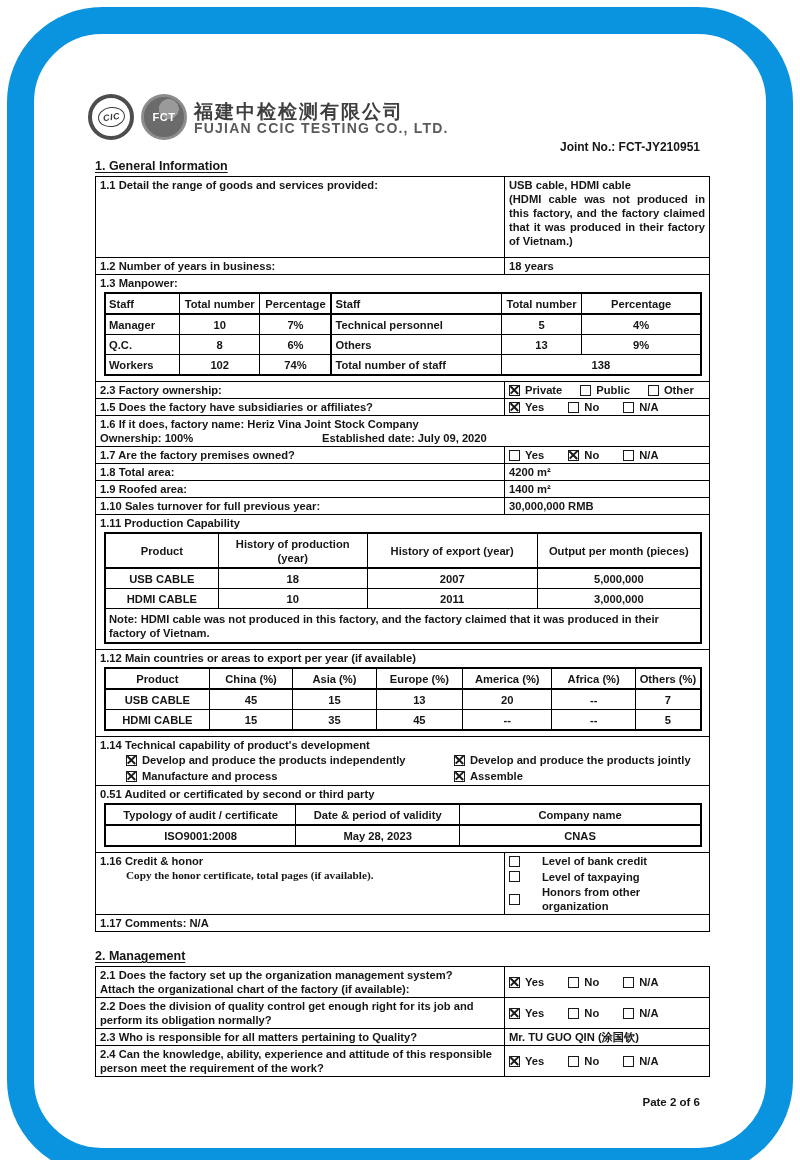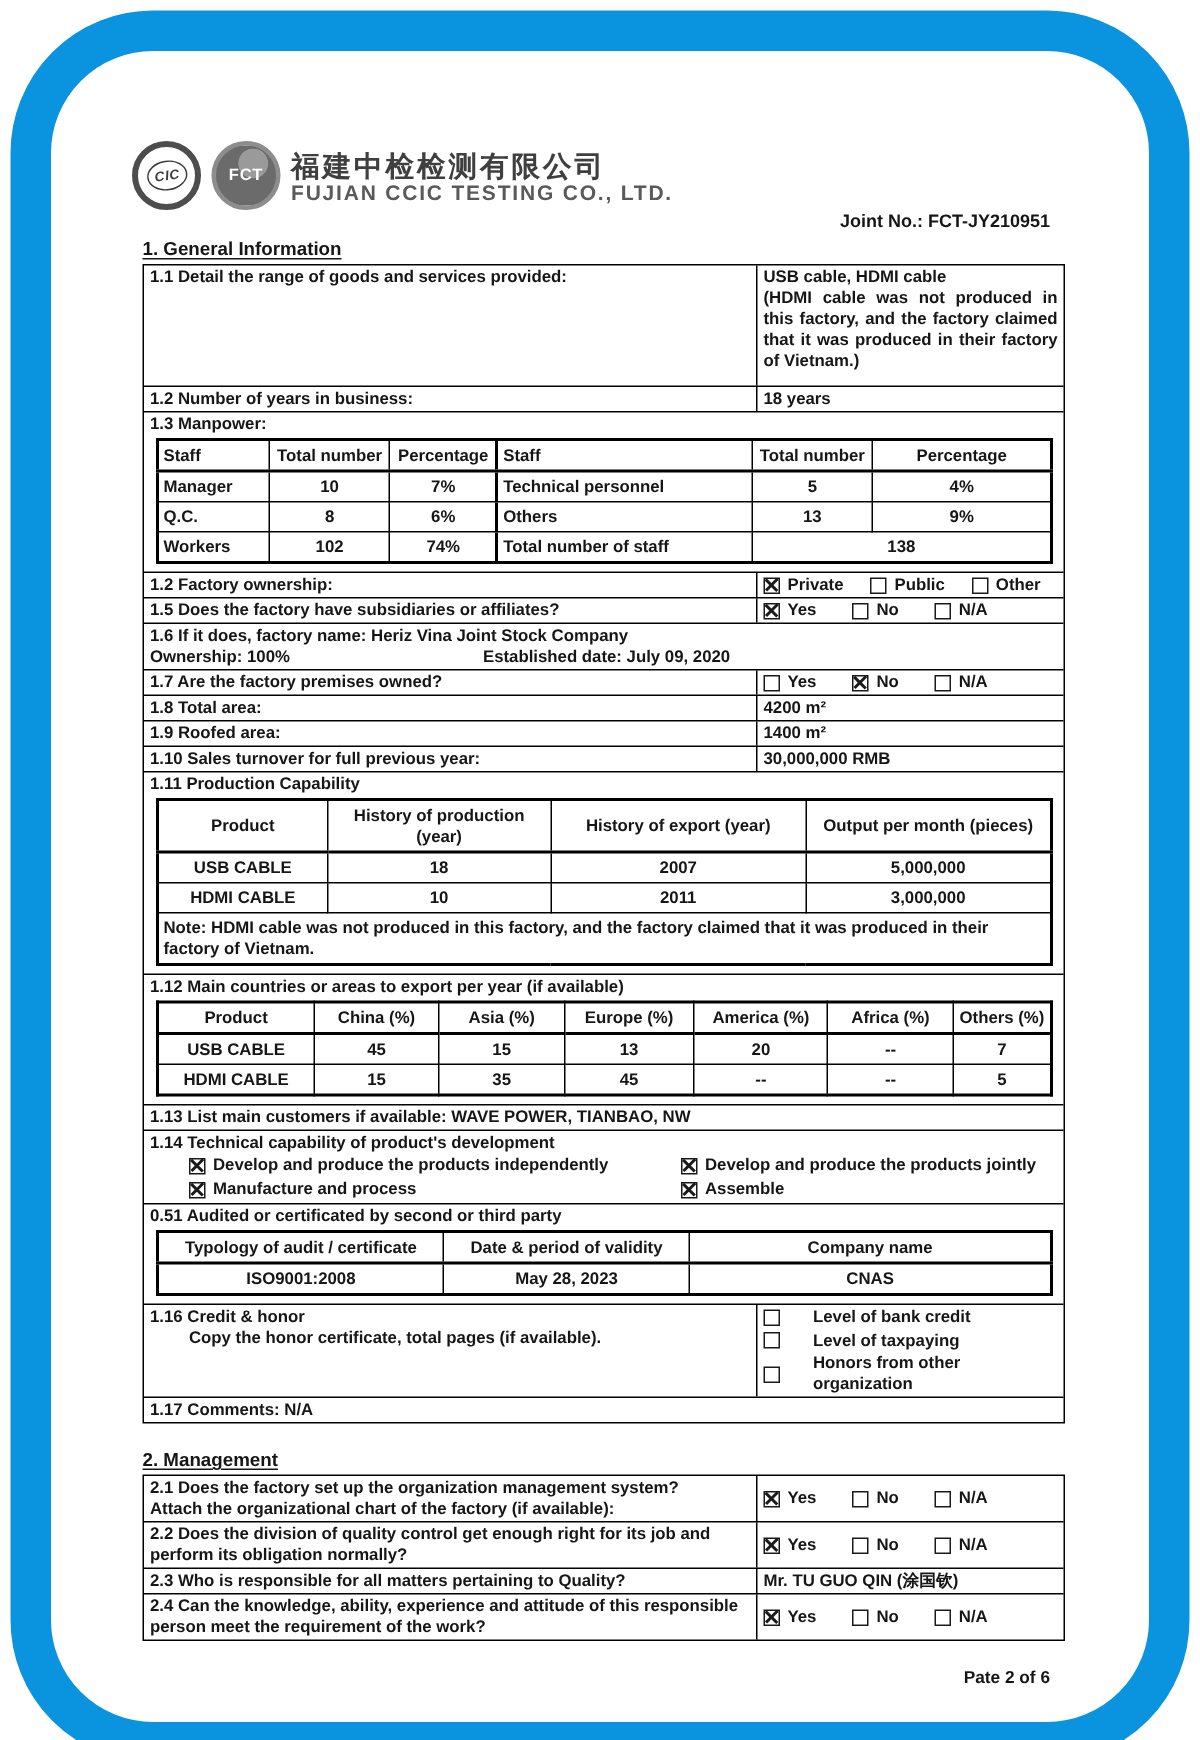--- a/index.html
+++ b/index.html
@@ -60,21 +60,21 @@
   .cb.checked::before, .cb.checked::after {
     content:""; position:absolute; left:-1px; top:3.2px; width:10.5px; height:1.6px; background:#1a1a1a;
   }
   .cb.checked::before { transform:rotate(45deg); }
   .cb.checked::after  { transform:rotate(-45deg); }
 
   .dev-line { display:flex; gap:16px; padding:1px 0 1px 26px; }
   .dev-line .opt:first-child { width:312px; flex:none; }
   .vopts { display:flex; flex-direction:column; gap:1.5px; padding:1px 4px; }
   .vopts .opt { gap:22px; }
-  .sub-indent { padding-left:26px; }
+  .sub-indent { padding-left:26px;font-family:Liberation Serif, serif; }
 
   .r6l2 { display:flex; }
   .r6l2 .own { display:inline-block; width:222px; flex:none; }
 
   .footer { text-align:right; padding-right:10px; margin-top:18px; font-size:11.5px; }
 </style>
 </head>
 <body>
 
 <div class="frame"></div>
@@ -156,21 +156,21 @@
                 <td>74%</td>
                 <td style="text-align: left;">Total number of staff</td>
                 <td colspan="2">138</td>
               </tr>
             </tbody>
           </table>
         </div>
     </div>
 
     <div class="row">
-      <div class="lc">1.2 Factory ownership:</div>
+      <div class="lc">2.3 Factory ownership:</div>
       <div class="rc opts">
           <span class="opt">
             <span class="cb checked"></span>
             <span>Private</span>
           </span>
           <span class="opt">
             <span class="cb"></span>
             <span>Public</span>
           </span>
           <span class="opt">
@@ -319,23 +319,20 @@
                 <td>45</td>
                 <td>--</td>
                 <td>--</td>
                 <td>5</td>
               </tr>
             </tbody>
           </table>
         </div>
     </div>
 
-    <div class="row full">
-      <div>1.13 List main customers if available:  WAVE POWER, TIANBAO, NW</div>
-    </div>
 
     <div class="row full">
       <div>1.14 Technical capability of product's development</div>
       <div class="dev-line">
           <span class="opt">
             <span class="cb checked"></span>
             <span>Develop and produce the products independently</span>
           </span>
           <span class="opt">
             <span class="cb checked"></span>

